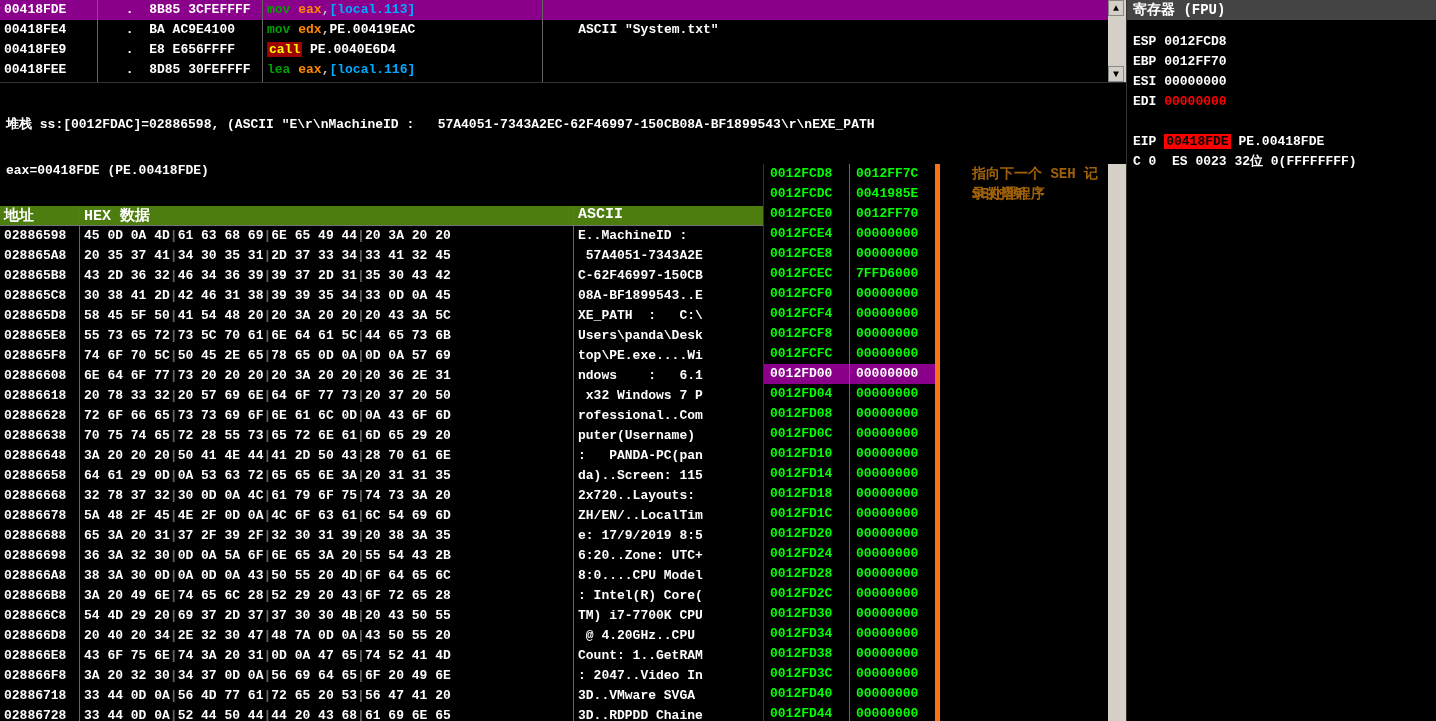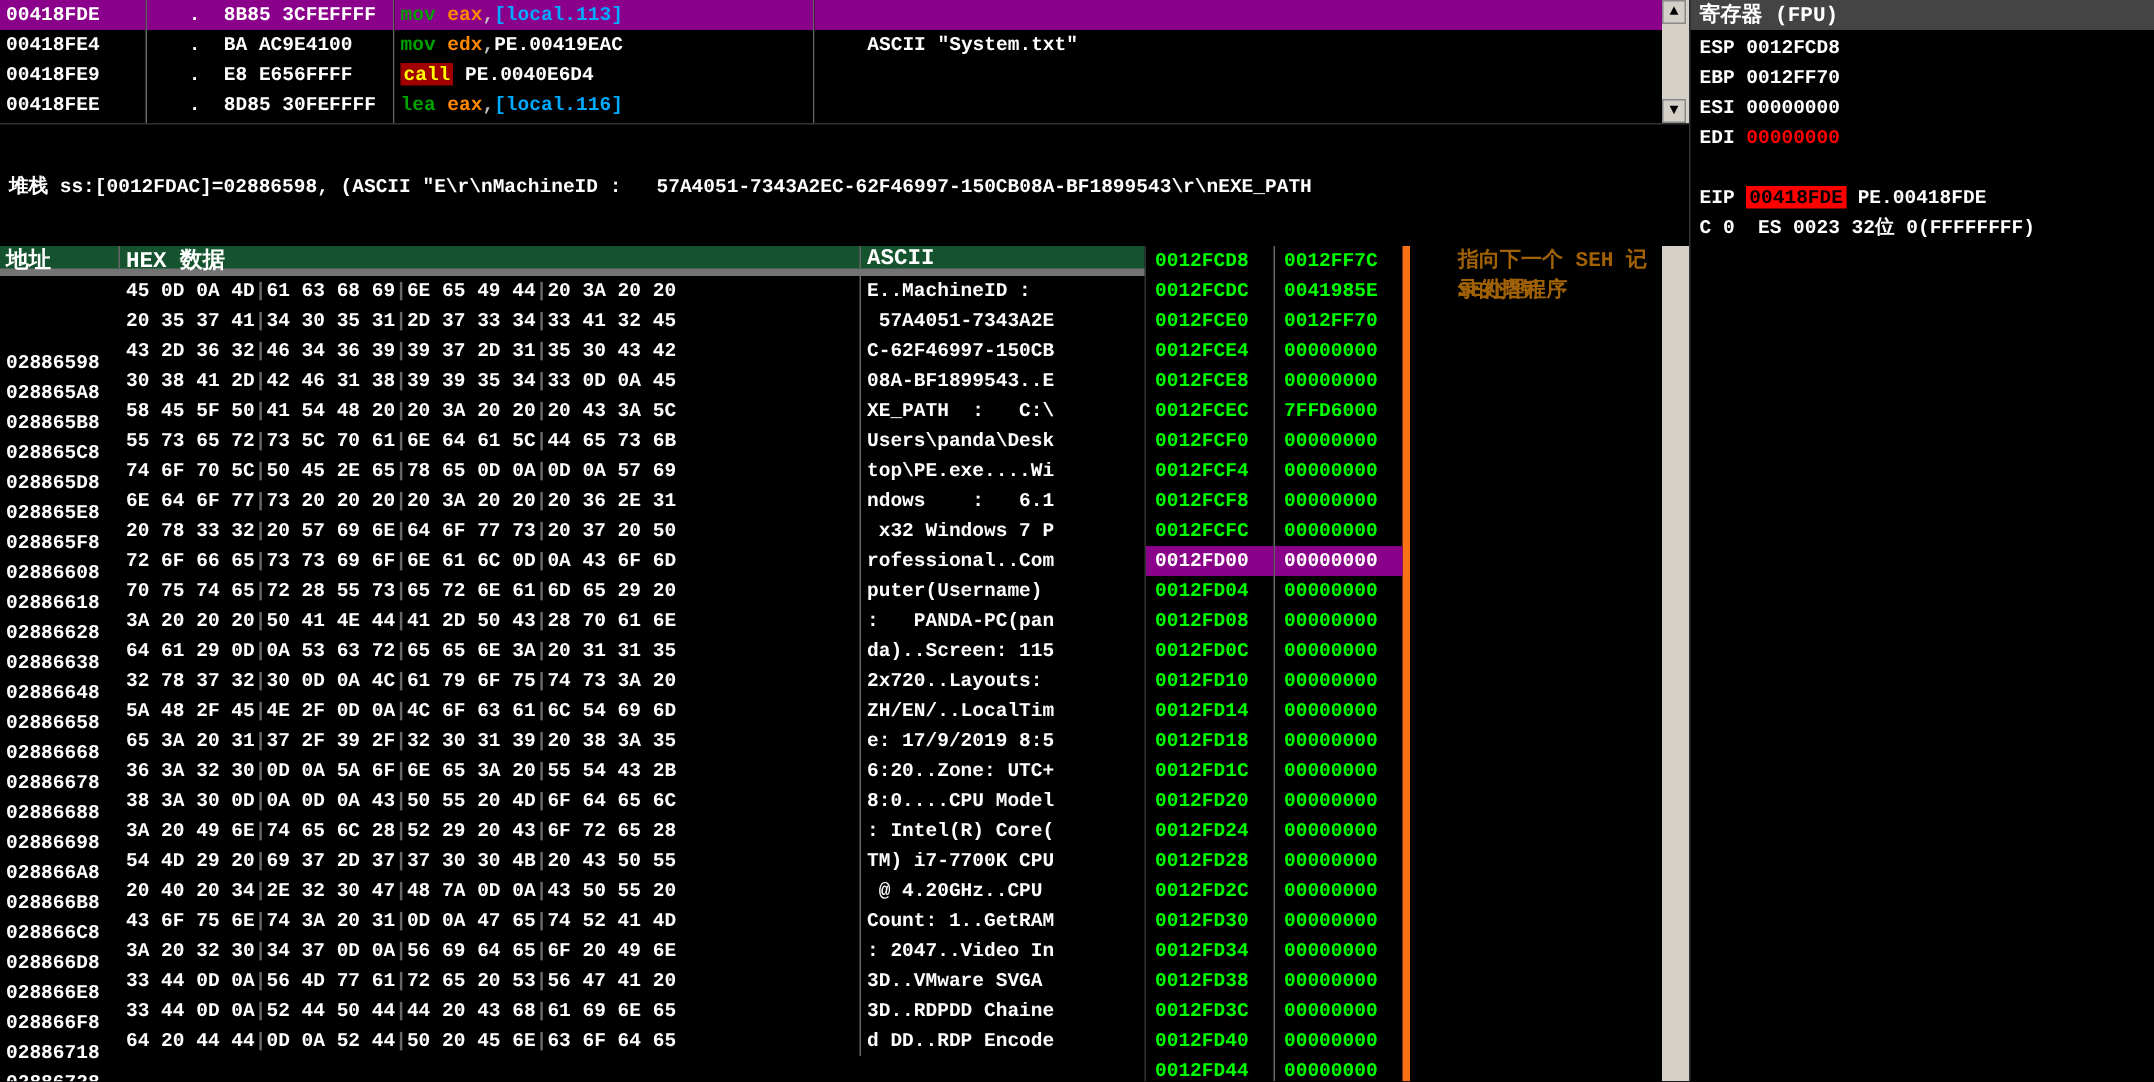--- a/index.html
+++ b/index.html
@@ -35,42 +35,42 @@
 .op-mem { color: #00aaff; }
 .op-addr { color: #fff; }
 .comment-txt { color: #fff; }
 
 .info-pane { height: 82px; padding: 2px 6px; color: #fff; border-top: 1px solid #333; white-space: pre; }
 
 .bottom-panes { flex: 1; display: flex; overflow: hidden; }
 .hex-pane { width: 764px; display: flex; flex-direction: column; border-right: 1px solid #333; }
 .stack-pane { flex: 1; display: flex; overflow: hidden; }
 
-.hex-header { display: flex; height: 20px; background: #14532d; border-bottom: 5px solid #737373; font-size: 15px; }
+.hex-header { display: flex; height: 20px; background: #4d7c0f; border-bottom: 1px solid #737373; font-size: 15px; margin-top: 42px; }
 .hexh-addr { width: 80px; padding: 0 4px; color: #fff; border-right: 1px solid #666; }
 .hexh-data { width: 494px; padding: 0 4px; color: #fff; border-right: 1px solid #666; }
 .hexh-ascii { flex: 1; padding: 0 4px; color: #fff; }
 
 .hex-body { flex: 1; overflow: hidden; }
 .hex-row { display: flex; height: 20px; line-height: 20px; }
-.hex-addr { width: 80px; padding: 0 4px; color: #fff; border-right: 1px solid #666; margin-top: 48px; }
+.hex-addr { width: 80px; padding: 0 4px; color: #fff; border-right: 1px solid #666; }
 .hex-bytes { width: 494px; padding: 0 4px; color: #fff; border-right: 1px solid #666; white-space: pre; font-size: 13px; letter-spacing: 0px; }
 .hex-bytes .sep { color: #666; }
 .hex-ascii { flex: 1; padding: 0 4px; color: #fff; white-space: pre; }
 
 .stack-addr-col { width: 86px; border-right: 1px solid #666; }
 .stack-val-col { width: 90px; border-right: 5px solid #f97316; }
 .stack-comm-col { flex: 1; }
 .stack-scroll { width: 18px; background: #d4d0c8; }
 .stack-row { height: 20px; line-height: 20px; padding: 0 6px; color: #00ff00; white-space: pre; }
 .stack-row.sel { background: #8b008b; color: #fff; }
 .stack-comm { color: #a16207; font-size: 14px; padding: 0 6px; height: 20px; line-height: 20px; margin-left: 26px; }
 
 .reg-title { background: #444; color: #fff; padding: 1px 6px; font-size: 14px; }
-.reg-body { padding: 2px 6px; }
+.reg-body { padding: 12px 6px; }
 .reg-row { height: 20px; line-height: 20px; white-space: pre; }
 .reg-name { color: #fff; }
 .reg-val { color: #fff; }
 .reg-val.red { color: #ff0000; }
 .reg-val.hl { background: #ff0000; color: #000; padding: 0 2px; }
 .reg-com { color: #fff; }
 .scrollbar-btn { width: 16px; height: 16px; background: #d4d0c8; border: 1px solid #888; display: flex; align-items: center; justify-content: center; font-size: 10px; color: #000; }
 </style>
 </head>
 <body>

